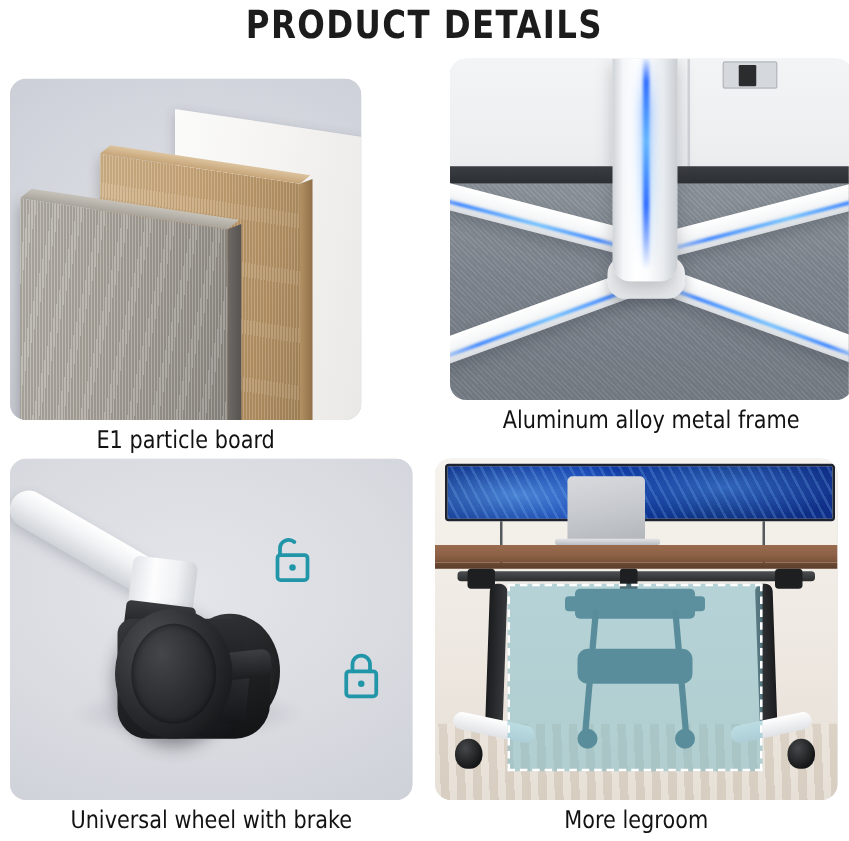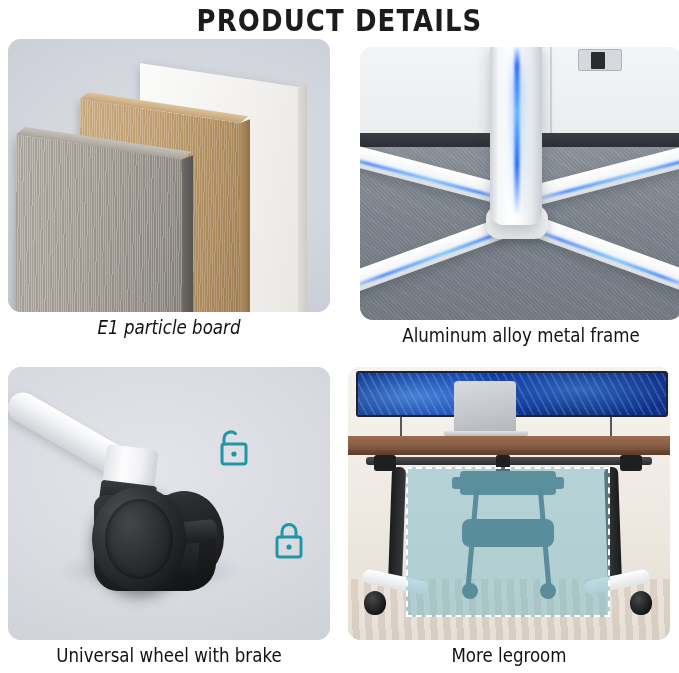--- a/index.html
+++ b/index.html
@@ -59,21 +59,21 @@
     left: 0;
     width: 100%;
     text-align: center;
     font-family: "Liberation Sans Narrow", "DejaVu Sans Condensed", "Liberation Sans", sans-serif;
     font-size: 19.5px;
     font-weight: 500;
     color: #121212;
     transform: scaleX(0.95);
     white-space: nowrap;
   }
-  #cell-board { left: 8px;   top: 39px;  width: 322px; height: 310px; font-style: italic; }
+  #cell-board { left: 8px;   top: 63px;  width: 281px; height: 310px; }
   #cell-frame { left: 360px; top: 47px;  width: 322px; height: 310px; }
   #cell-wheel { left: 8px;   top: 367px; width: 322px; height: 306px; }
   #cell-leg   { left: 348px; top: 367px; width: 322px; height: 306px; }
 
   
   .board-bg {
     position: absolute; inset: 0;
     background:
       radial-gradient(ellipse 90% 70% at 55% 45%, #dcdfe5 0%, #d3d6dd 55%, #c9ccd4 100%);
   }

